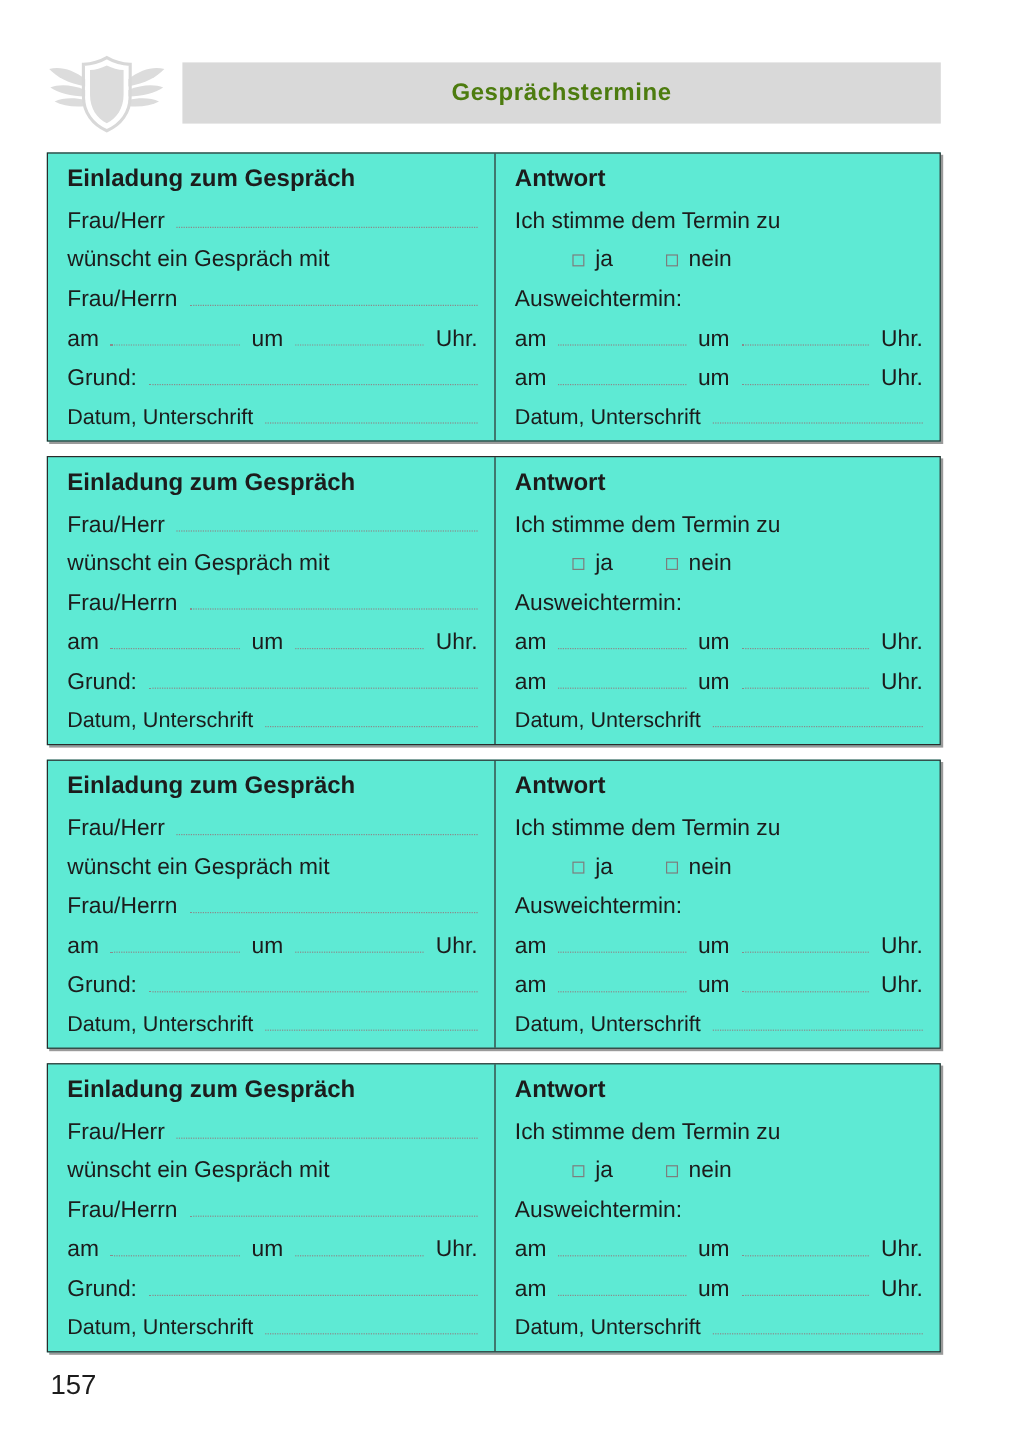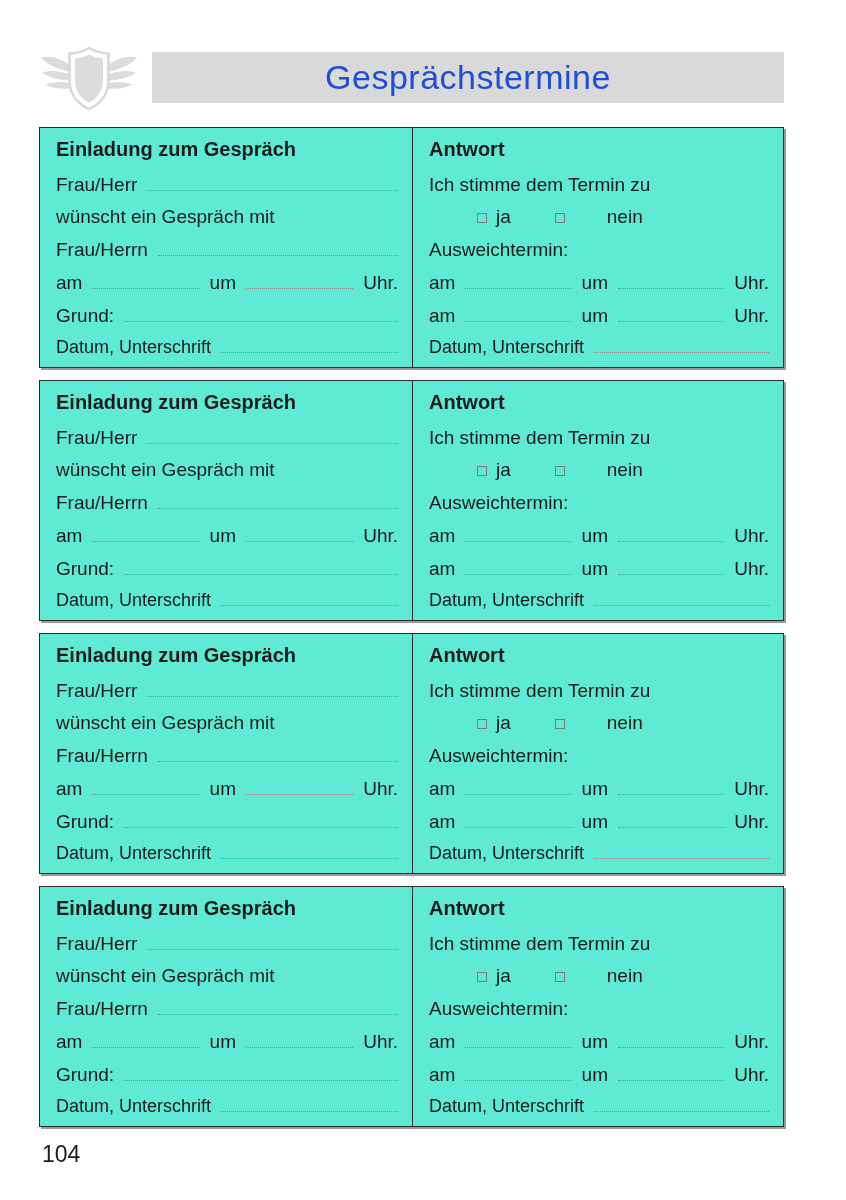--- a/index.html
+++ b/index.html
@@ -12,21 +12,21 @@
     overflow:hidden;
   }
   
   .logo{position:absolute;left:40px;top:42px;width:98px;height:72px;}
   .header-bar{
     position:absolute;left:152px;top:52px;width:632px;height:51px;
     background:#d9d9d9;
     display:flex;align-items:center;justify-content:center;
   }
   .header-title{
-    font-size:34px;font-weight:normal;color:#1d4ed8;letter-spacing:0.5px;
+    font-size:20px;font-weight:bold;color:#4d7c0f;letter-spacing:0.5px;
   }
   
   .blocks{position:absolute;left:39px;top:127px;width:745px;}
   .block{
     width:745px;height:241px;
     box-sizing:border-box;
     border:1.6px solid #2b2b2b;
     box-shadow:2px 2px 0 #9a9a9a;
     margin-bottom:12px;
     display:flex;
@@ -54,21 +54,21 @@
   .dots.mid{margin-right:10px;}
   .checkbox{
     width:10px;height:10px;
     border:1.5px solid #7d7d7d;
     display:inline-block;
     align-self:auto;
     margin-right:9px;
     box-sizing:border-box;
   }
   .cb-group{display:flex;align-items:baseline;margin-left:48px;}
-  .cb-group.second{margin-left:44px;gap:33px;}
+  .cb-group.second{margin-left:44px;}
   
   .page-number{
     position:absolute;left:42px;top:1141px;
     font-size:23px;color:#1c1c1c;
   }
 </style>
 </head>
 <body>
 
 <div class="page">
@@ -347,15 +347,15 @@
         </div>
         <div class="row small-row">
           <span>Datum, Unterschrift</span>
           <span class="dots"></span>
         </div>
       </div>
     </div>
 
   </div>
 
-  <div class="page-number">104</div>
+  <div class="page-number">157</div>
 
 </div>
 
 </body></html>

